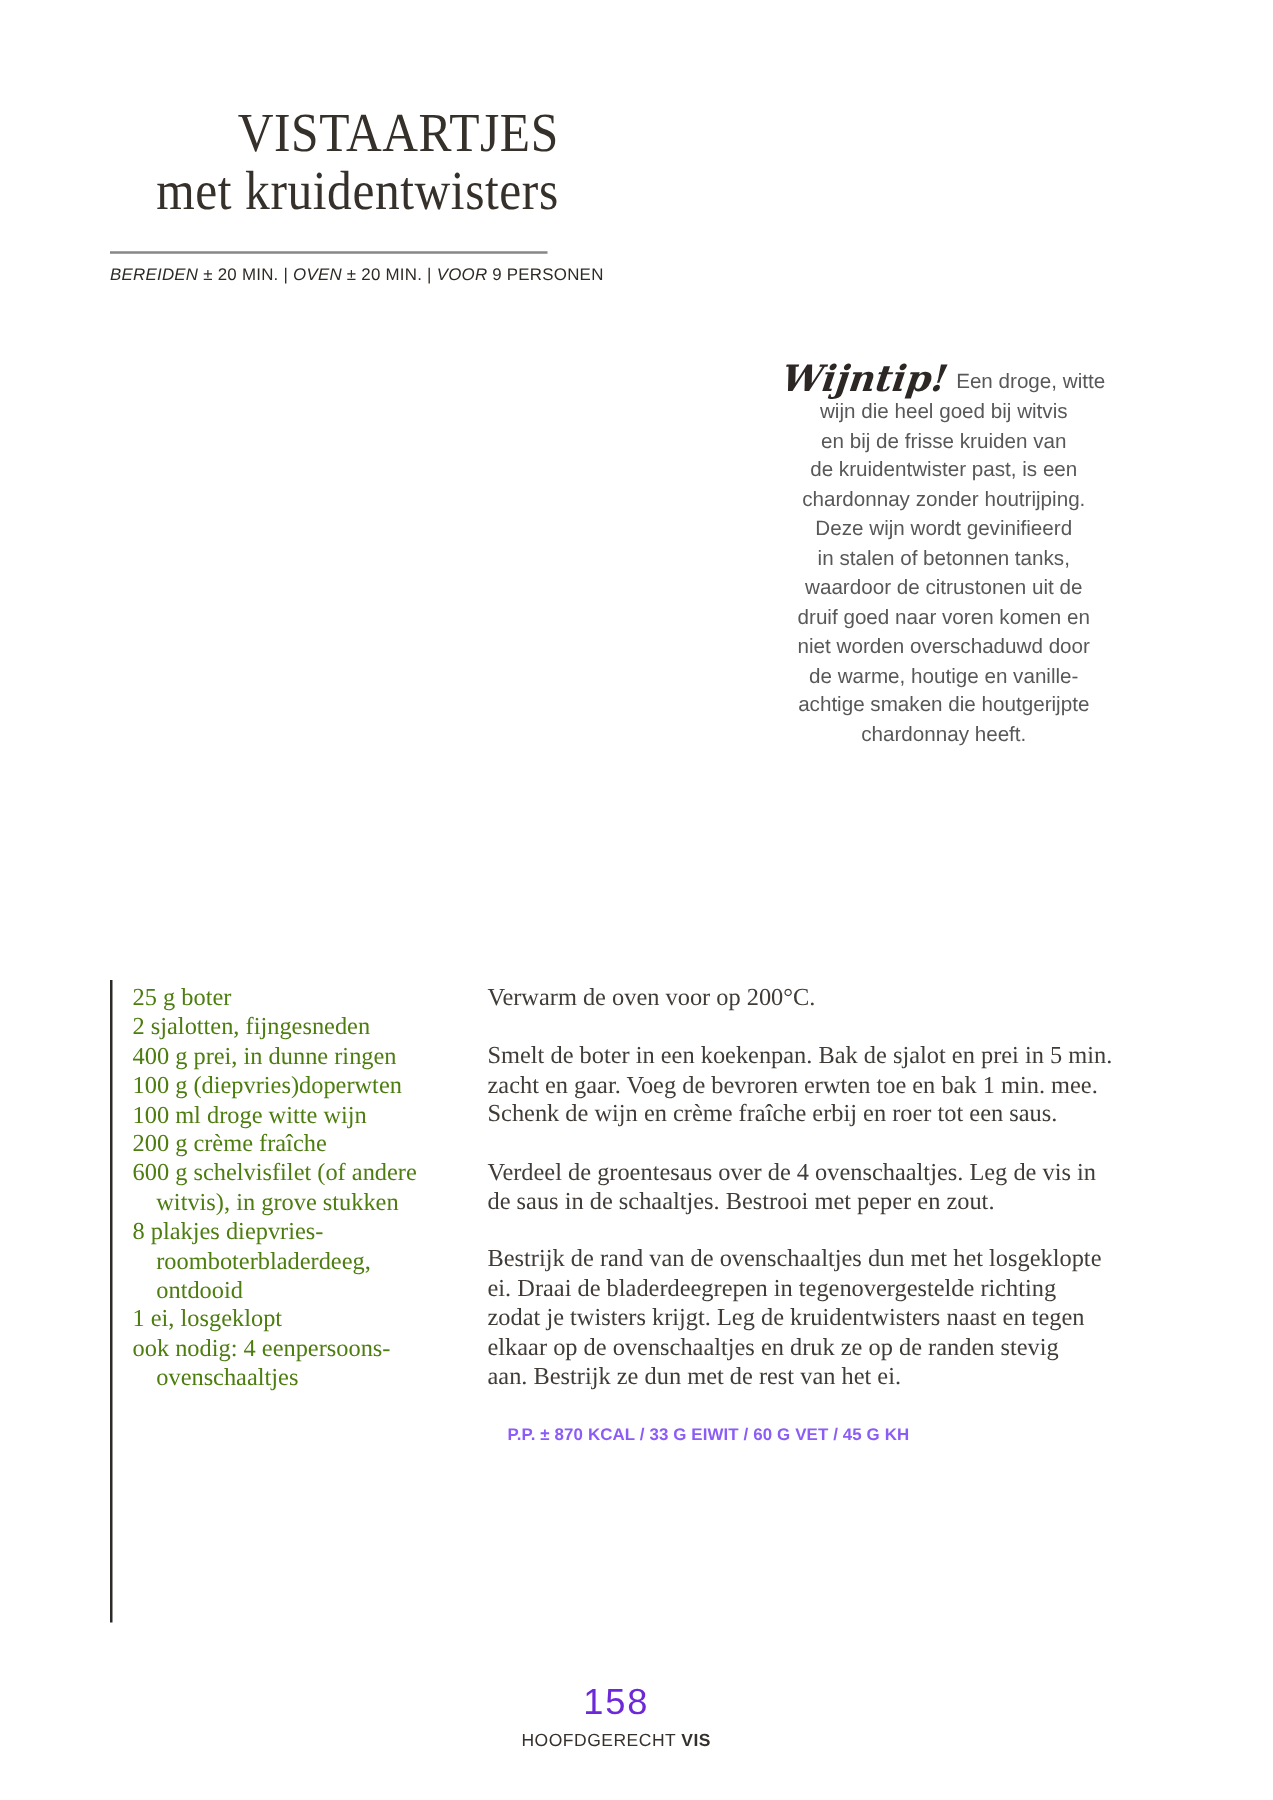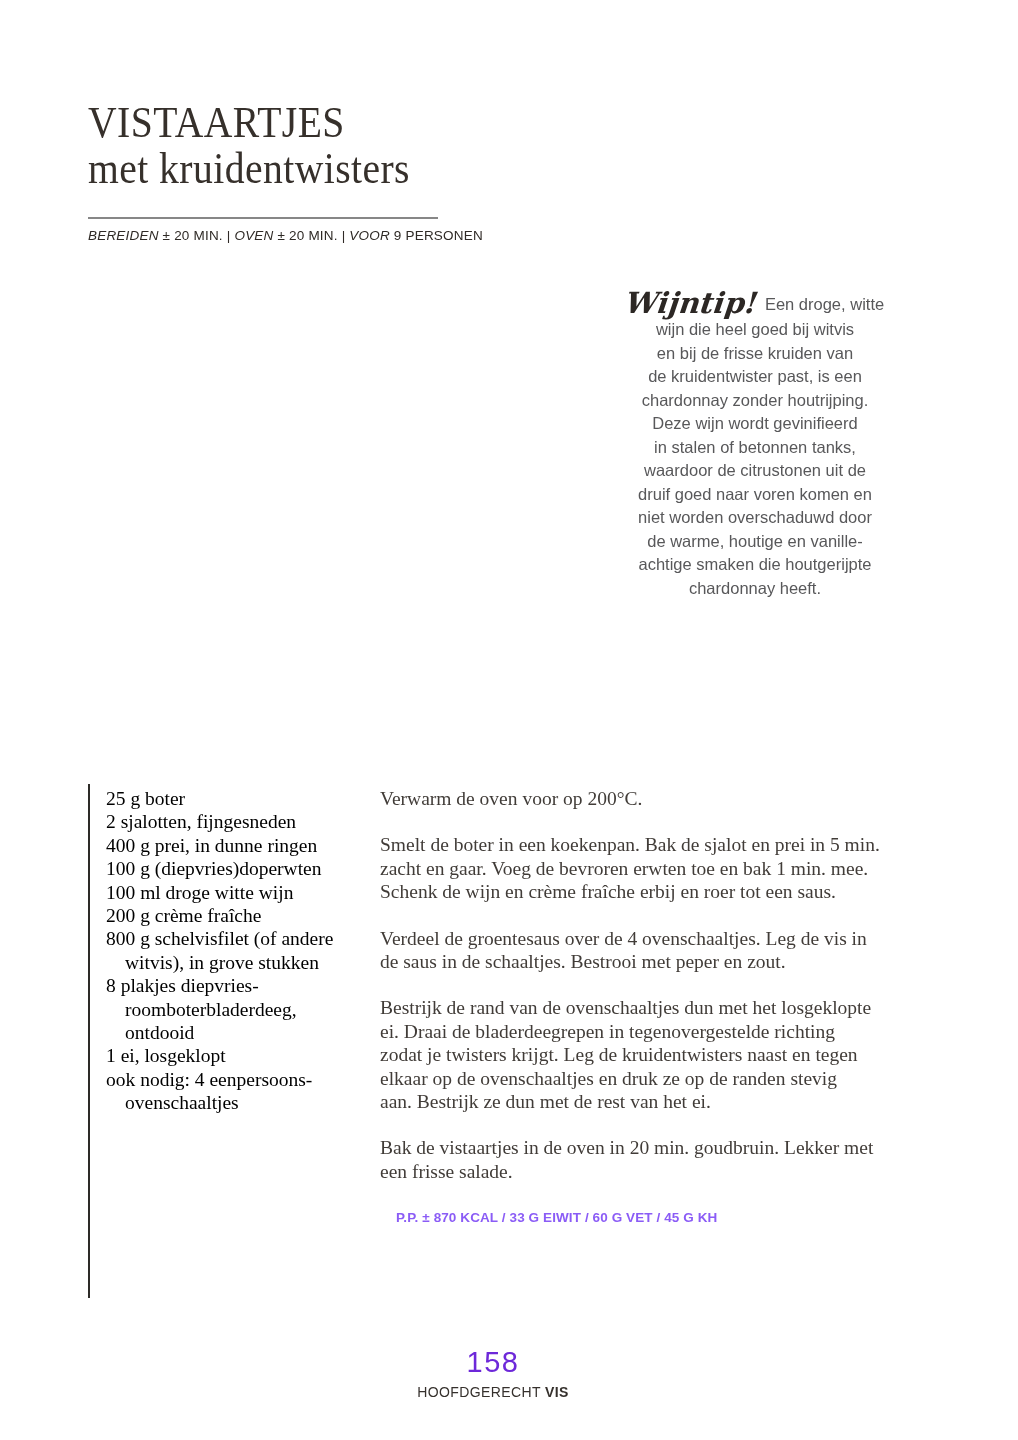--- a/index.html
+++ b/index.html
@@ -6,21 +6,21 @@
   .page {
     position: relative;
     width: 1018px;
     height: 1440px;
     background: #ffffff;
     font-family: "Liberation Serif", serif;
     overflow: hidden;
   }
 
   
-  .header { position: absolute; left: 88px; top: 100px; }
+  .header { position: absolute; left: 88px; top: 84px; text-align: right; }
   .title {
     margin: 0;
     font-weight: normal;
     font-size: 44px;
     line-height: 46px;
     color: #36302b;
     letter-spacing: 0.5px;
     display: inline-block;
     transform: scaleX(0.9);
     transform-origin: left top;
@@ -83,28 +83,28 @@
   .ingredients {
     position: absolute;
     left: 106px;
     top: 787px;
     width: 250px;
     margin: 0;
     padding: 0;
     list-style: none;
     font-size: 19.5px;
     line-height: 23.4px;
-    color: #000000;
+    color: #4d7c0f;
   }
   .ingredient { padding-left: 19px; text-indent: -19px; }
 
   
   .instructions {
     position: absolute;
-    left: 380px;
+    left: 390px;
     top: 787px;
     width: 540px;
     font-size: 19.5px;
     line-height: 23.4px;
     color: #413c38;
   }
   .step { margin: 0 0 23px 0; white-space: pre-line; }
   .nutrition {
     margin: 16px;
     font-family: "Liberation Sans", sans-serif;
@@ -193,21 +193,21 @@
       <li class="ingredient">2 sjalotten, fijngesneden</li>
 
       <li class="ingredient">400 g prei, in dunne ringen</li>
 
       <li class="ingredient">100 g (diepvries)doperwten</li>
 
       <li class="ingredient">100 ml droge witte wijn</li>
 
       <li class="ingredient">200 g crème fraîche</li>
 
-      <li class="ingredient">800 g schelvisfilet (of andere witvis), in grove stukken</li>
+      <li class="ingredient">600 g schelvisfilet (of andere witvis), in grove stukken</li>
 
 
       <li class="ingredient">8 plakjes diepvries-roomboterbladerdeeg, ontdooid</li>
 
       <li class="ingredient">1 ei, losgeklopt</li>
 
       <li class="ingredient">ook nodig: 4 eenpersoons-ovenschaaltjes</li>
     </ul>
 
   <main class="instructions">
@@ -222,22 +222,20 @@
         <p class="step">Verdeel de groentesaus over de 4 ovenschaaltjes. Leg de vis in
 de saus in de schaaltjes. Bestrooi met peper en zout.</p>
 
 
         <p class="step">Bestrijk de rand van de ovenschaaltjes dun met het losgeklopte
 ei. Draai de bladerdeegrepen in tegenovergestelde richting
 zodat je twisters krijgt. Leg de kruidentwisters naast en tegen
 elkaar op de ovenschaaltjes en druk ze op de randen stevig
 aan. Bestrijk ze dun met de rest van het ei.</p>
 
-        <p class="step">Bak de vistaartjes in de oven in 20 min. goudbruin. Lekker met
-een frisse salade.</p>
       </div>
     <p class="nutrition">P.P. ± 870 KCAL / 33 G EIWIT / 60 G VET / 45 G KH</p>
   </main>
 
   <footer class="footer">
     <div class="page-number">158</div>
     <div class="category-line">
       <span class="category">HOOFDGERECHT</span>
       <span class="subcategory">VIS</span>
     </div>

